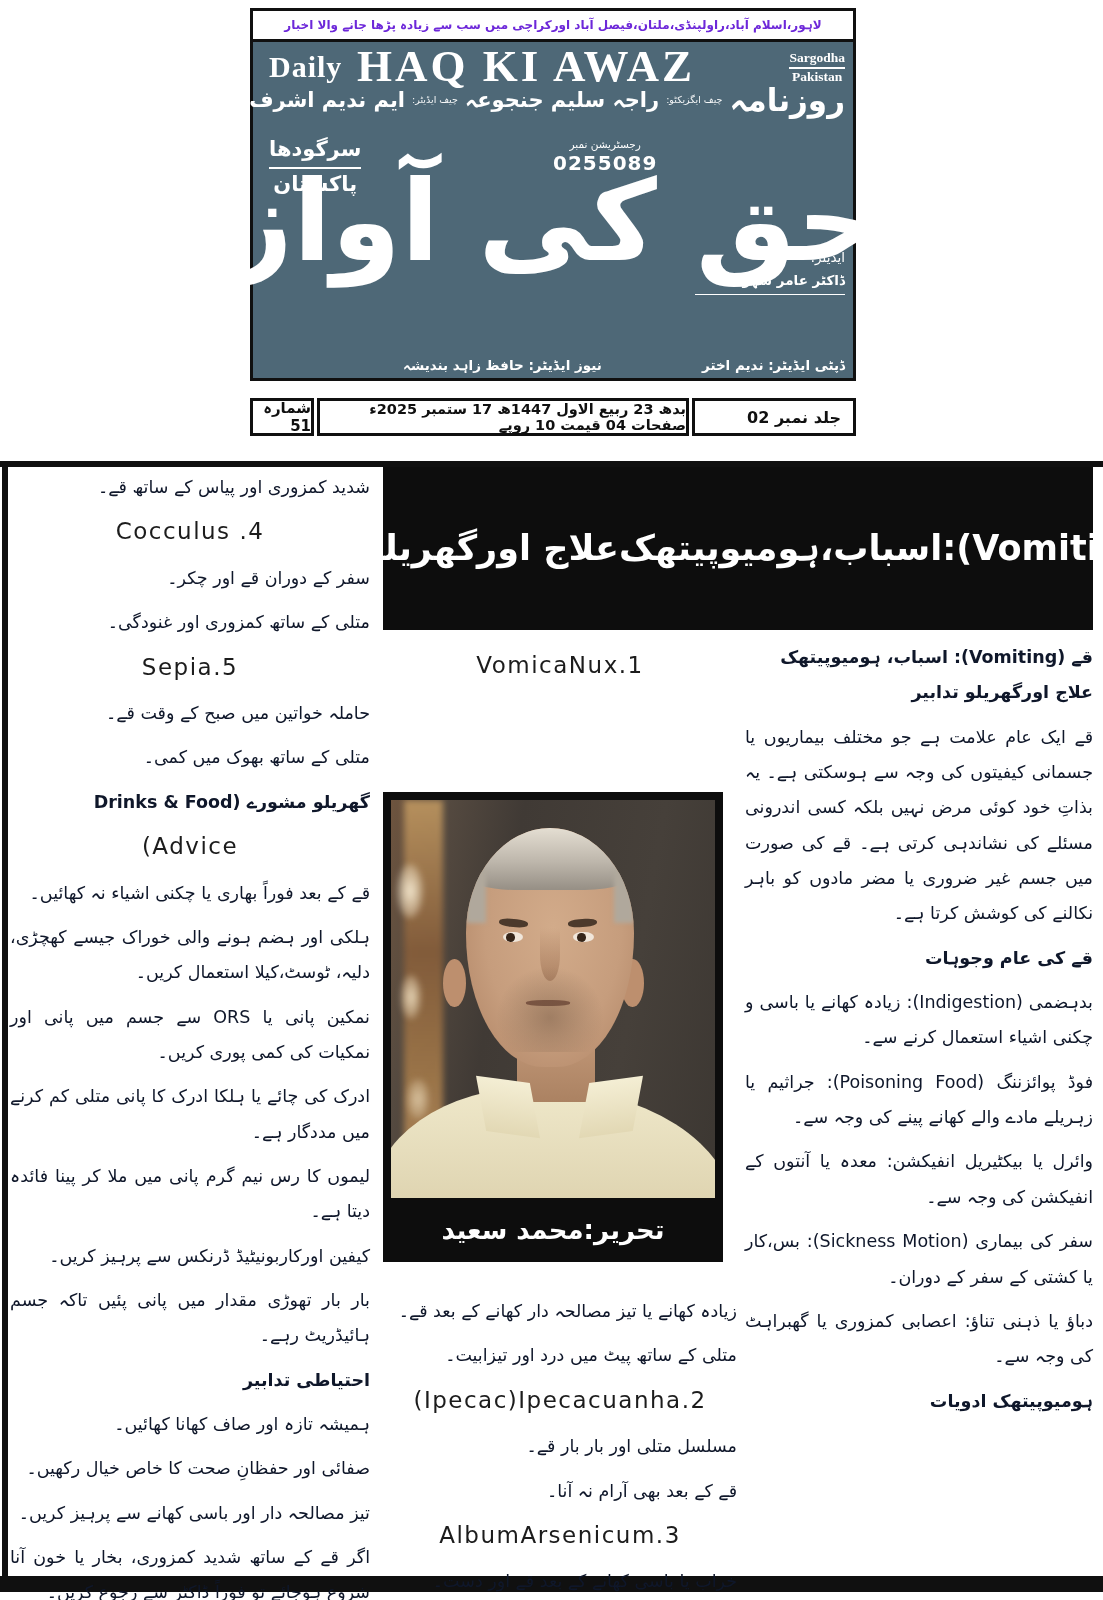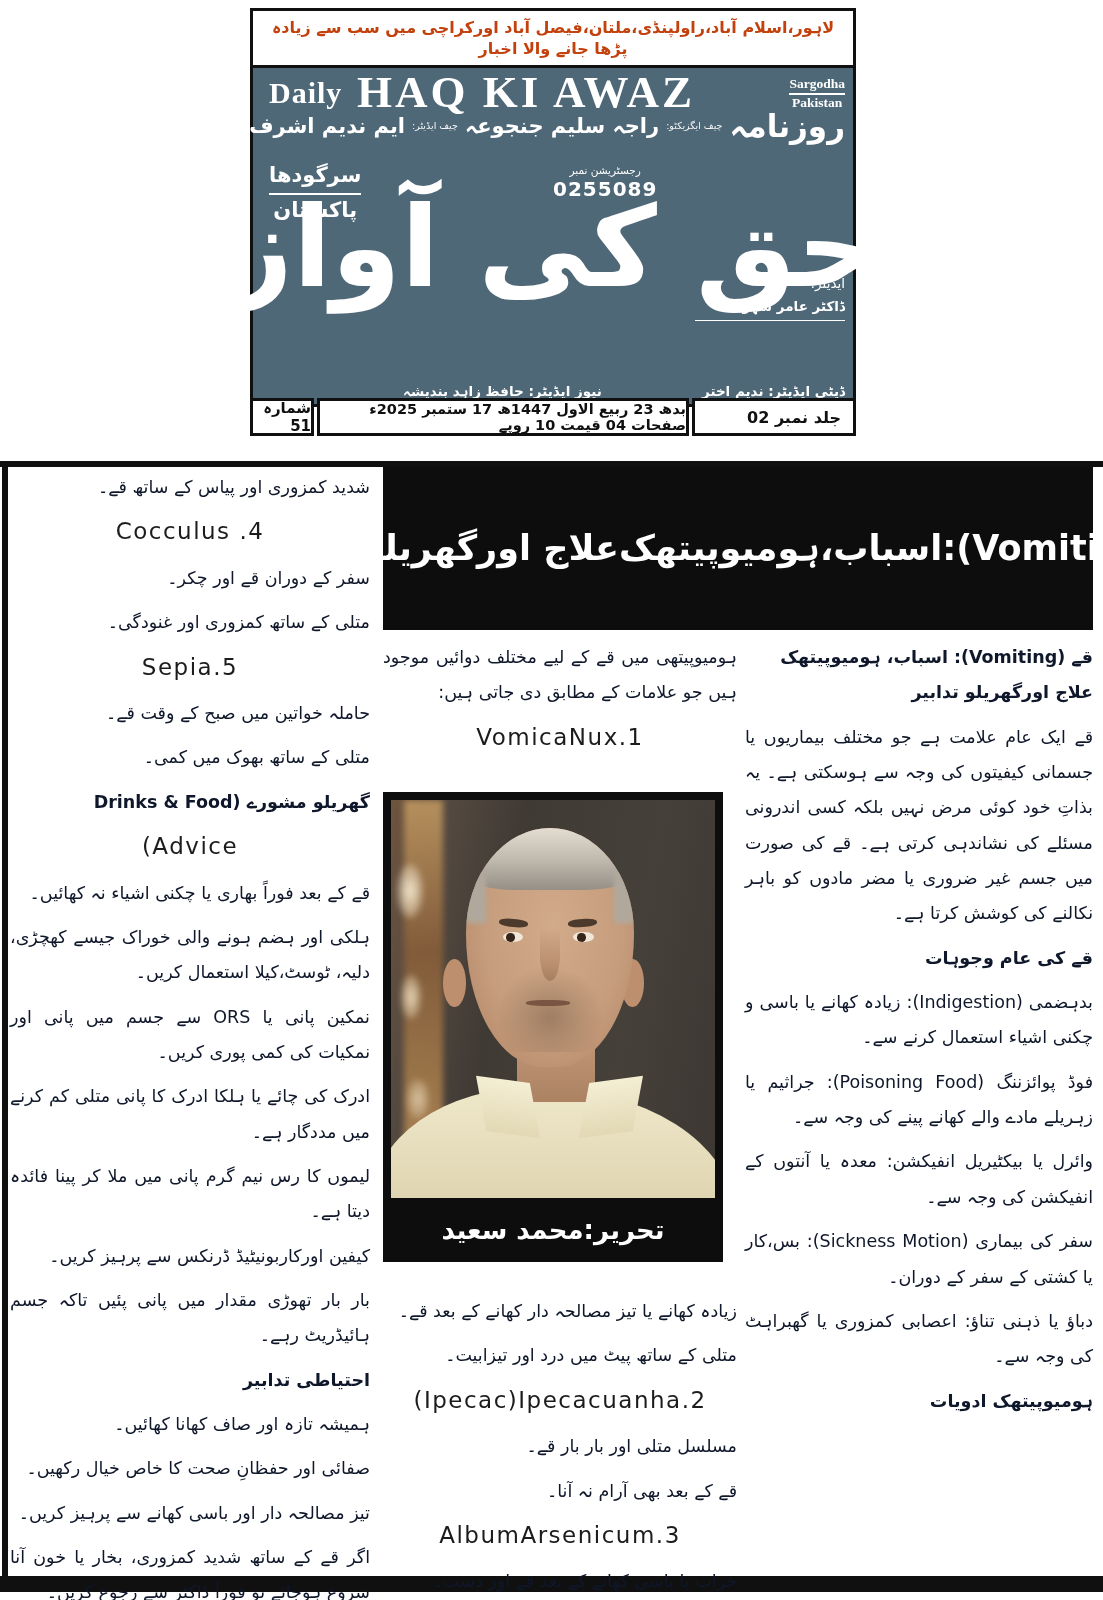--- a/index.html
+++ b/index.html
@@ -2,21 +2,21 @@
 <html lang="ur"><head>
 <meta charset="utf-8">
 <style>
   html,body{margin:0;padding:0;}
   body{
     width:1103px;height:1600px;position:relative;background:#fff;
     font-family:"DejaVu Sans",sans-serif;color:#141414;overflow:hidden;
   }
   
   .masthead{position:absolute;left:250px;top:8px;width:606px;border:3px solid #101010;background:#fff;box-sizing:border-box;}
-  .mh-top{padding:7px 6px 5px;text-align:center;font-weight:bold;font-size:16px;color:#c2410c;border-bottom:3px solid #101010;direction:rtl;line-height:1.3;}
+  .mh-top{padding:7px 6px 5px;text-align:center;font-weight:bold;font-size:12px;color:#6d28d9;border-bottom:3px solid #101010;direction:rtl;line-height:1.3;}
   .mh-main{position:relative;background:#4e6877;color:#fff;height:336px;}
   .daily{position:absolute;left:16px;top:8px;font-family:"Liberation Serif",serif;font-weight:bold;font-size:30px;letter-spacing:1px;}
   .title-en{position:absolute;left:104px;top:-2px;font-family:"Liberation Serif",serif;font-weight:bold;font-size:45px;letter-spacing:3px;white-space:nowrap;}
   .sarg-en{position:absolute;right:8px;top:8px;font-family:"Liberation Serif",serif;font-weight:bold;font-size:13.5px;text-align:center;line-height:1.25;}
   .sarg-en .city{border-bottom:2px solid #fff;padding-bottom:1px;display:inline-block;}
   .mh-row2{position:absolute;top:40px;right:8px;left:8px;direction:rtl;display:flex;align-items:center;gap:7px;justify-content:space-between;}
   .roznama{font-size:31px;font-weight:bold;white-space:nowrap;}
   .mh-lbl{font-size:9.5px;opacity:.95;white-space:nowrap;}
   .mh-name{font-size:21px;font-weight:bold;white-space:nowrap;}
   .reg{position:absolute;left:300px;top:96px;font-size:10.5px;line-height:1.25;text-align:center;direction:rtl;}
@@ -140,21 +140,20 @@
     <p class="para u" dir="rtl">قے ایک عام علامت ہے جو مختلف بیماریوں یا جسمانی کیفیتوں کی وجہ سے ہوسکتی ہے۔ یہ بذاتِ خود کوئی مرض نہیں بلکہ کسی اندرونی مسئلے کی نشاندہی کرتی ہے۔ قے کی صورت میں جسم غیر ضروری یا مضر مادوں کو باہر نکالنے کی کوشش کرتا ہے۔</p>
     <p class="para hd" dir="rtl">قے کی عام وجوہات</p>
     <p class="para u" dir="rtl">بدہضمی (Indigestion): زیادہ کھانے یا باسی و چکنی اشیاء استعمال کرنے سے۔</p>
     <p class="para u" dir="rtl">فوڈ پوائزننگ (Poisoning Food): جراثیم یا زہریلے مادے والے کھانے پینے کی وجہ سے۔</p>
     <p class="para u" dir="rtl">وائرل یا بیکٹیریل انفیکشن: معدہ یا آنتوں کے انفیکشن کی وجہ سے۔</p>
     <p class="para u" dir="rtl">سفر کی بیماری (Sickness Motion): بس،کار یا کشتی کے سفر کے دوران۔</p>
     <p class="para u" dir="rtl">دباؤ یا ذہنی تناؤ: اعصابی کمزوری یا گھبراہٹ کی وجہ سے۔</p>
     <p class="para hd" dir="rtl">ہومیوپیتھک ادویات</p>
   </div>
 <div class="col col-mid-top">
-    <p class="para u" dir="rtl">ہومیوپیتھی میں قے کے لیے مختلف دوائیں موجود ہیں جو علامات کے مطابق دی جاتی ہیں:</p>
     <p class="para en" dir="ltr">VomicaNux.1</p>
   </div>
 
 <div class="photo-frame">
   <div class="photo">
     <div class="ph-band"></div>
     <div class="ph-glow g1"></div>
     <div class="ph-glow g2"></div>
     <div class="ph-glow g3"></div>
     <div class="ph-shadow"></div>

